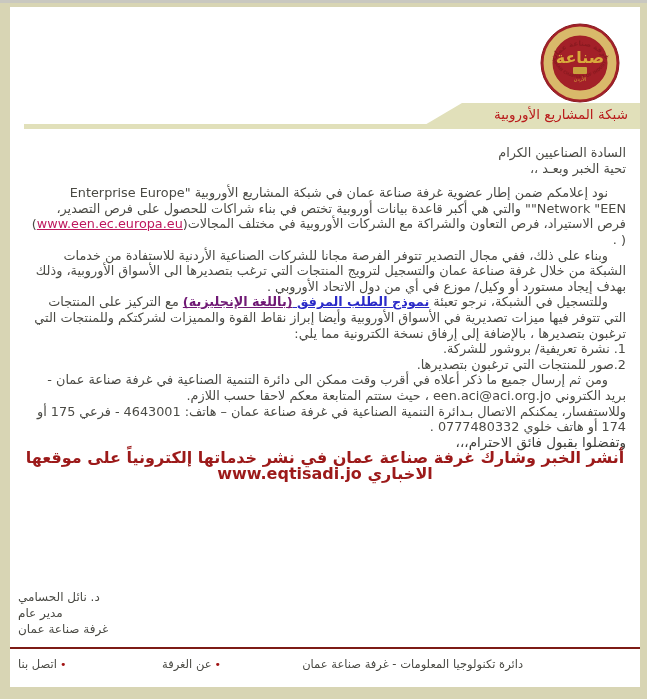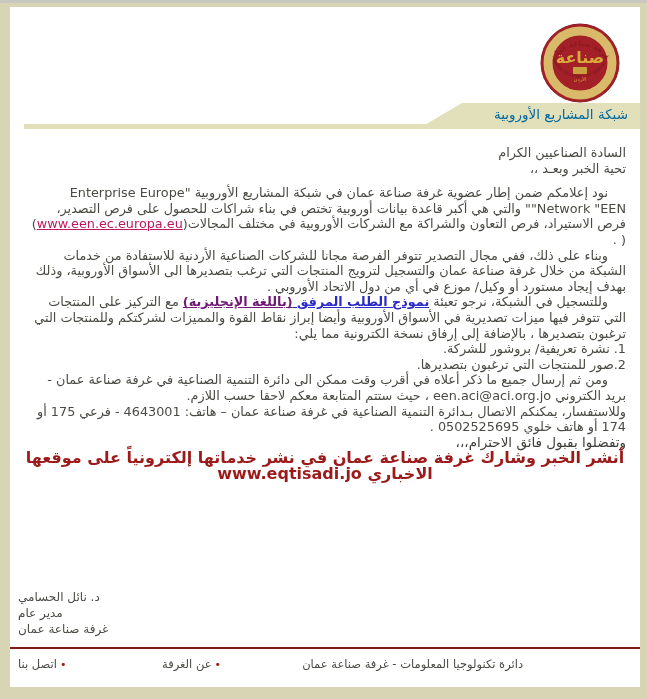--- a/index.html
+++ b/index.html
@@ -7,21 +7,21 @@
   .outer { position:relative; width:647px; height:699px; background:#d8d5b4; overflow:hidden; }
   .topline { position:absolute; top:0; left:0; right:0; height:3px; background:#c9c8c0; }
   .content { position:absolute; top:7px; left:10px; right:7px; bottom:12px; background:#ffffff; overflow:hidden; }
 
   
   .logo { position:absolute; top:16px; right:20px; width:80px; height:80px; }
 
   
   .header-bar { position:absolute; top:96px; left:14px; right:0; height:26px; }
   .header-tab { position:absolute; right:0; top:0; height:26px; width:178px; background:#e1e0ba; }
-  .header-tab-label { position:absolute; right:12px; top:3px; font-size:13.5px; color:#0369a1; direction:rtl; white-space:nowrap; }
+  .header-tab-label { position:absolute; right:12px; top:3px; font-size:13.5px; color:#b91c1c; direction:rtl; white-space:nowrap; }
   .header-diag { position:absolute; right:178px; top:0; width:0; height:0; border-bottom:26px solid #e1e0ba; border-left:44px solid transparent; }
   .header-line { position:absolute; left:0; right:178px; bottom:0; height:5px; background:#e1e0ba; }
 
   
   .letter { position:absolute; top:138px; left:14px; right:14px; direction:rtl; text-align:right; font-size:12.8px; line-height:15.6px; color:#4a4a44; }
   .letter p { margin:0; }
   .indent { text-indent:18px; }
   .greeting { margin-bottom:9px; }
   .gap-top { margin-top:12px; }
   .link-blue { color:#be185d; text-decoration:underline; cursor:pointer; }
@@ -88,21 +88,21 @@
 
       <p class="indent">وبناء على ذلك، ففي مجال التصدير تتوفر الفرصة مجانا للشركات الصناعية الأردنية للاستفادة من خدمات الشبكة من خلال غرفة صناعة عمان والتسجيل لترويج المنتجات التي ترغب بتصديرها الى الأسواق الأوروبية، وذلك بهدف إيجاد مستورد أو وكيل/ موزع في أي من دول الاتحاد الأوروبي .</p>
 
       <p class="indent"><span>وللتسجيل في الشبكة، نرجو تعبئة </span><span class="bold-blue-link">نموذج الطلب المرفق </span><span class="bold-red-link">(باللغة الإنجليزية)</span><span> مع التركيز على المنتجات التي تتوفر فيها ميزات تصديرية في الأسواق الأوروبية وأيضا إبراز نقاط القوة والمميزات لشركتكم وللمنتجات التي ترغبون بتصديرها ، بالإضافة إلى إرفاق نسخة الكترونية مما يلي:</span></p>
 
       <p>1. نشرة تعريفية/ بروشور للشركة.</p>
       <p>2.صور للمنتجات التي ترغبون بتصديرها.</p>
 
       <p class="indent gap-top"><span>ومن ثم إرسال جميع ما ذكر أعلاه في أقرب وقت ممكن الى دائرة التنمية الصناعية في غرفة صناعة عمان - بريد الكتروني </span><span class="email">een.aci@aci.org.jo</span><span> ، حيث ستتم المتابعة معكم لاحقا حسب اللازم.</span></p>
 
-      <p>وللاستفسار، يمكنكم الاتصال بـدائرة التنمية الصناعية في غرفة صناعة عمان – هاتف: 4643001 - فرعي 175 أو 174   أو هاتف خلوي 0502525695 .</p>
+      <p>وللاستفسار، يمكنكم الاتصال بـدائرة التنمية الصناعية في غرفة صناعة عمان – هاتف: 4643001 - فرعي 175 أو 174   أو هاتف خلوي 0777480332 .</p>
 
       <p class="closing">وتفضلوا بقبول فائق الاحترام،،،</p>
 
       <p class="promo"><span>أنشر الخبر وشارك غرفة صناعة عمان في نشر خدماتها إلكترونياً على موقعها الاخباري </span><span class="promo-url">www.eqtisadi.jo</span></p>
     </div>
 
     <div class="signature">
       <div>د. نائل الحسامي</div>
       <div>مدير عام</div>
       <div>غرفة صناعة عمان</div>

